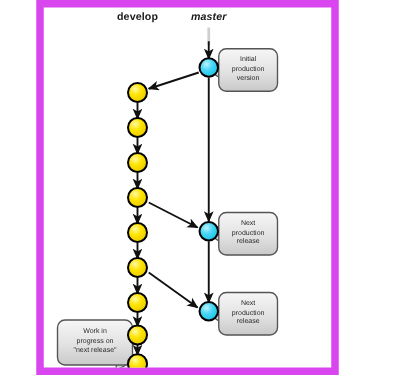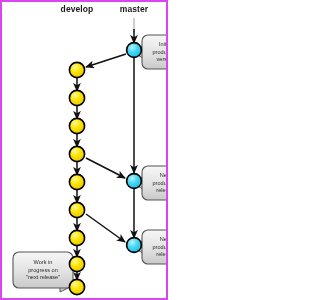--- a/index.html
+++ b/index.html
@@ -2,26 +2,27 @@
 <html><head>
 <meta charset="utf-8">
 <style>
   html,body{margin:0;padding:0;background:#ffffff;}
   body{
     font-family:"Liberation Sans", sans-serif;
     -webkit-font-smoothing:antialiased;
   }
   #app{
     position:relative;
-    width:168px;
+    width:242px;
     height:300px;
     background:#ffffff;
-    border:2px solid #d946ef;
+    border:6px solid #d946ef;
     box-sizing:border-box;
     overflow:hidden;
+    margin-left:29px;
   }
   #diagram{
     position:absolute;
     left:0; top:0;
     width:201px;
     height:300px;
   }
   .lane-label{
     position:absolute;
     font-size:8.5px;
@@ -142,21 +143,21 @@
       <circle cx="75" cy="152" r="7.6" fill="url(#yellowGrad)" stroke="#000000" stroke-width="1.6"></circle>
       <circle cx="75" cy="180" r="7.6" fill="url(#yellowGrad)" stroke="#000000" stroke-width="1.6"></circle>
       <circle cx="75" cy="208" r="7.6" fill="url(#yellowGrad)" stroke="#000000" stroke-width="1.6"></circle>
       <circle cx="75" cy="236" r="7.6" fill="url(#yellowGrad)" stroke="#000000" stroke-width="1.6"></circle>
       <circle cx="75" cy="262" r="7.6" fill="url(#yellowGrad)" stroke="#000000" stroke-width="1.6"></circle>
       <circle cx="75" cy="285" r="7.6" fill="url(#yellowGrad)" stroke="#000000" stroke-width="1.6"></circle>
     </g>
   </svg>
 
   <div class="lane-label" style="left:75px;">develop</div>
-  <div class="lane-label" style="left:132px;">master</div>
+  <div class="lane-label" style="left:132px;font-style:italic;">master</div>
 
   <div class="callout-text" style="left:163.5px; top:50px; width:46px;">Initial
 production
 version</div>
   <div class="callout-text" style="left:163.5px; top:181px; width:46px;">Next
 production
 release</div>
   <div class="callout-text" style="left:163.5px; top:245px; width:46px;">Next
 production
 release</div>

